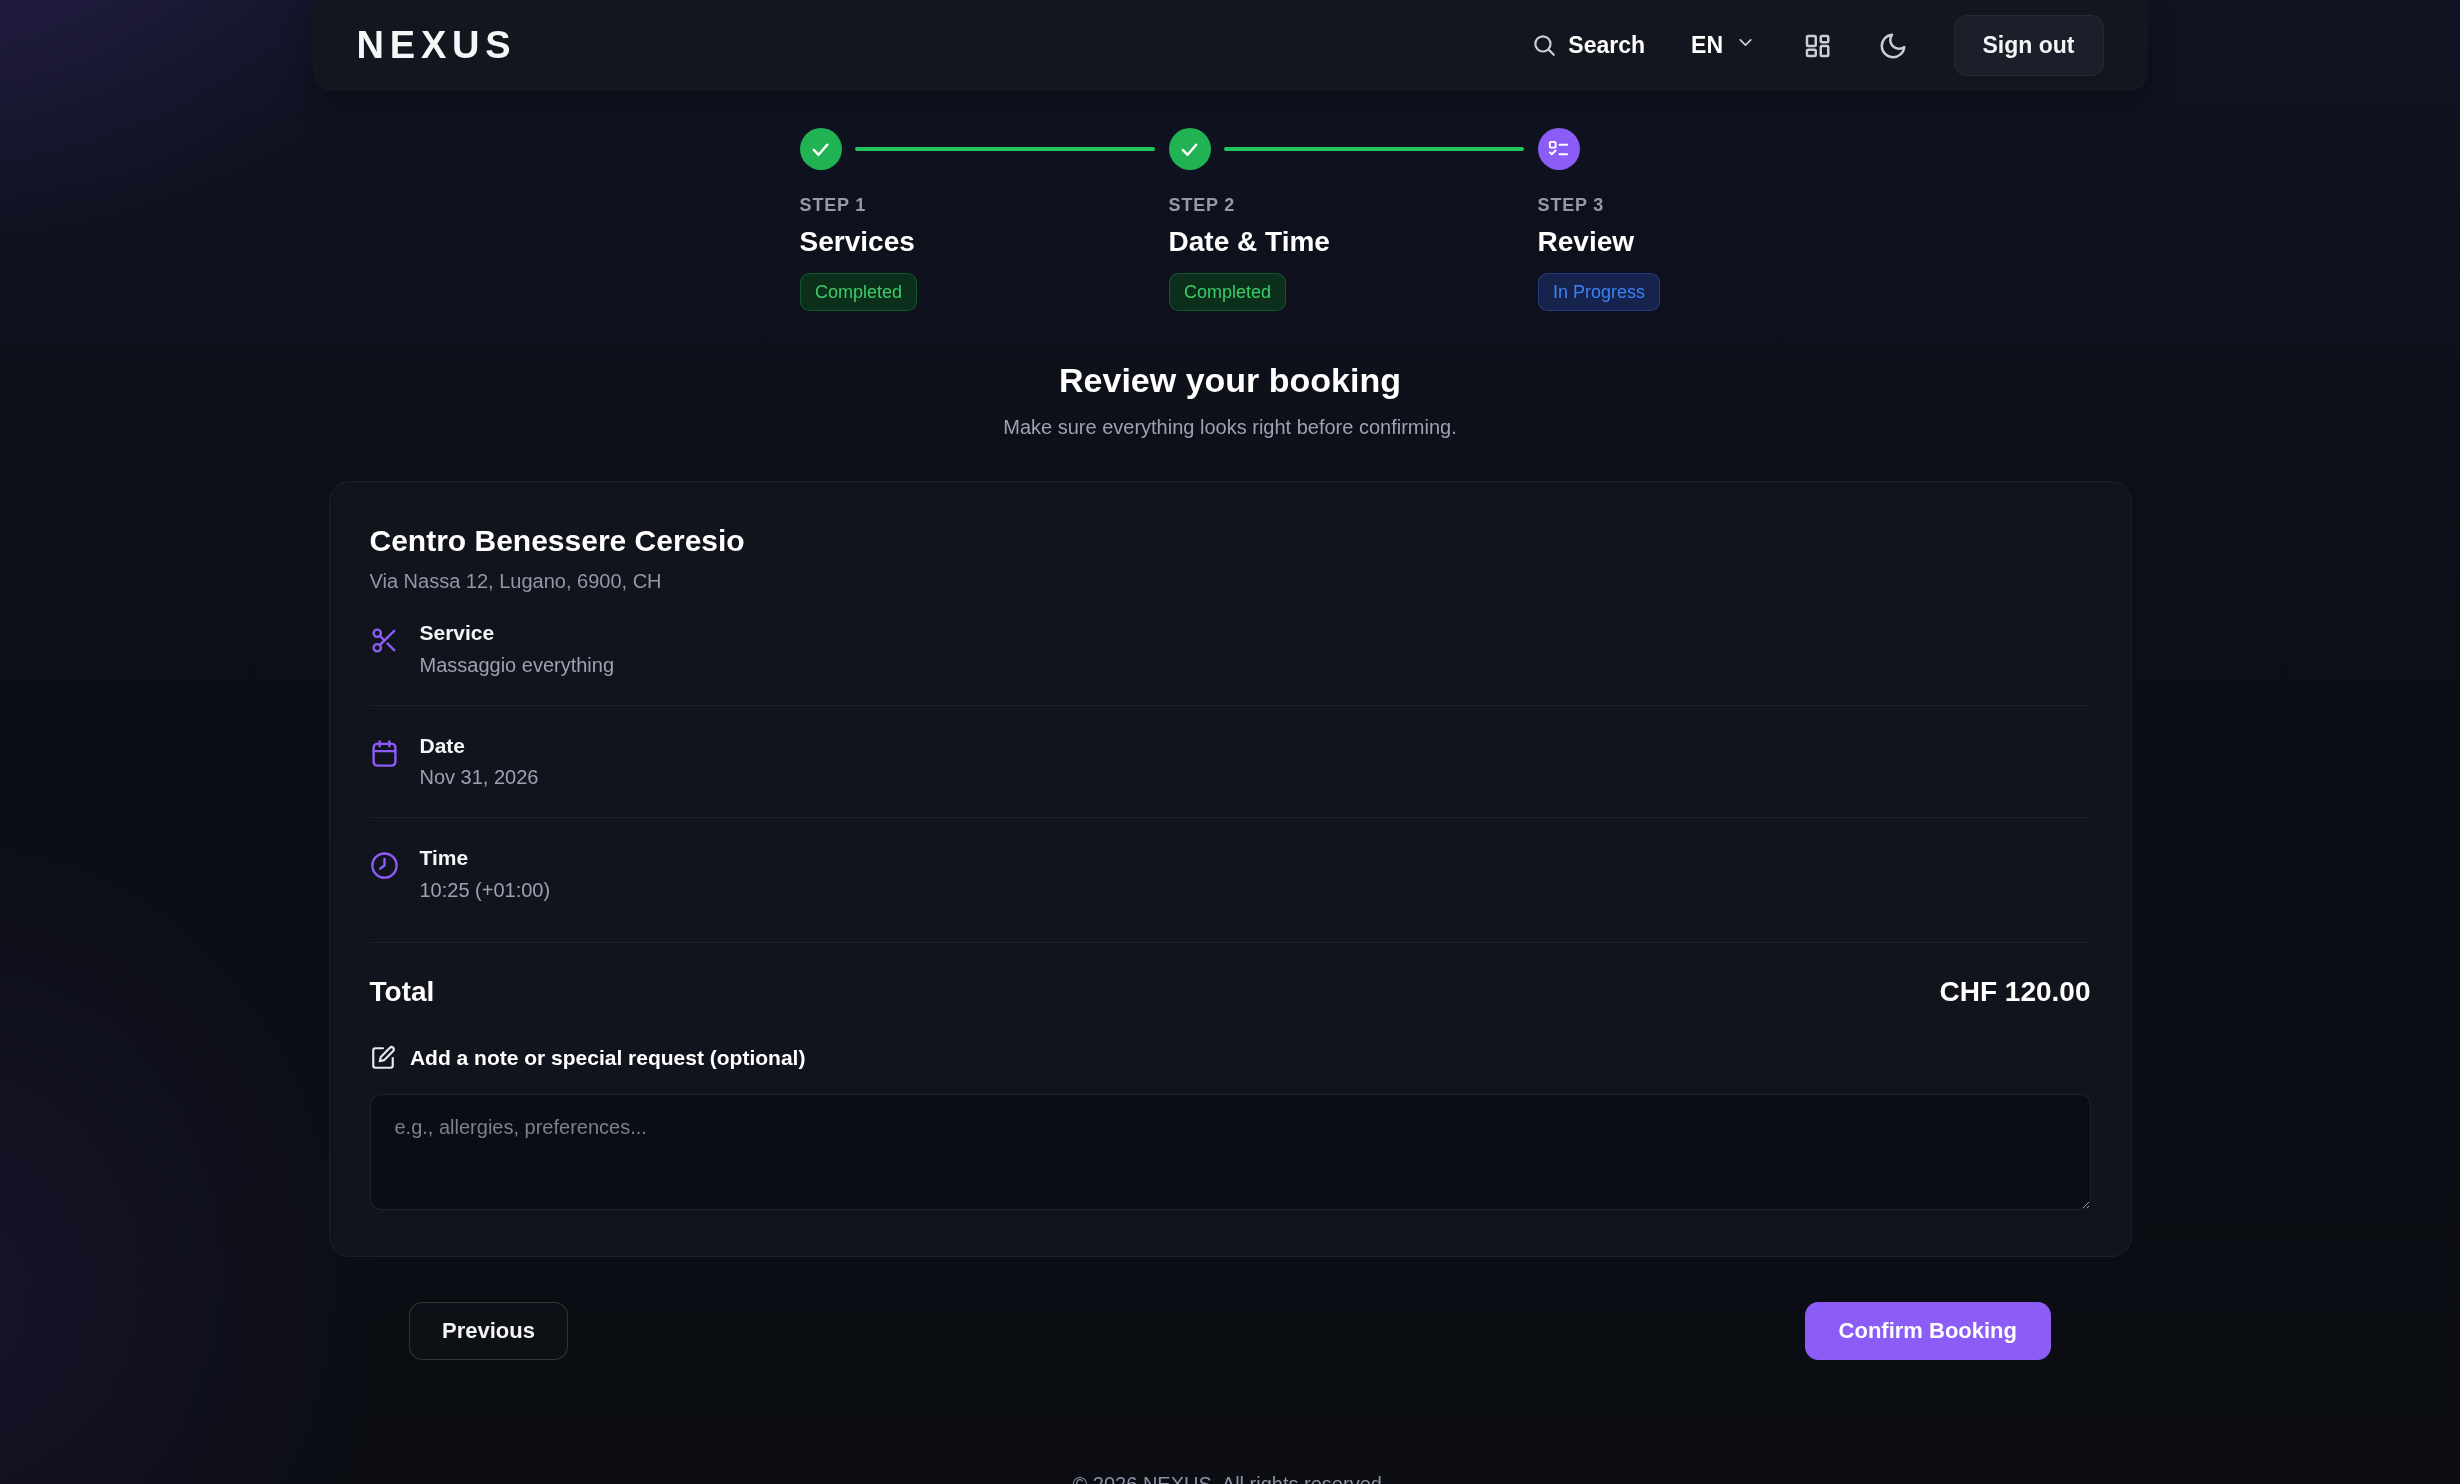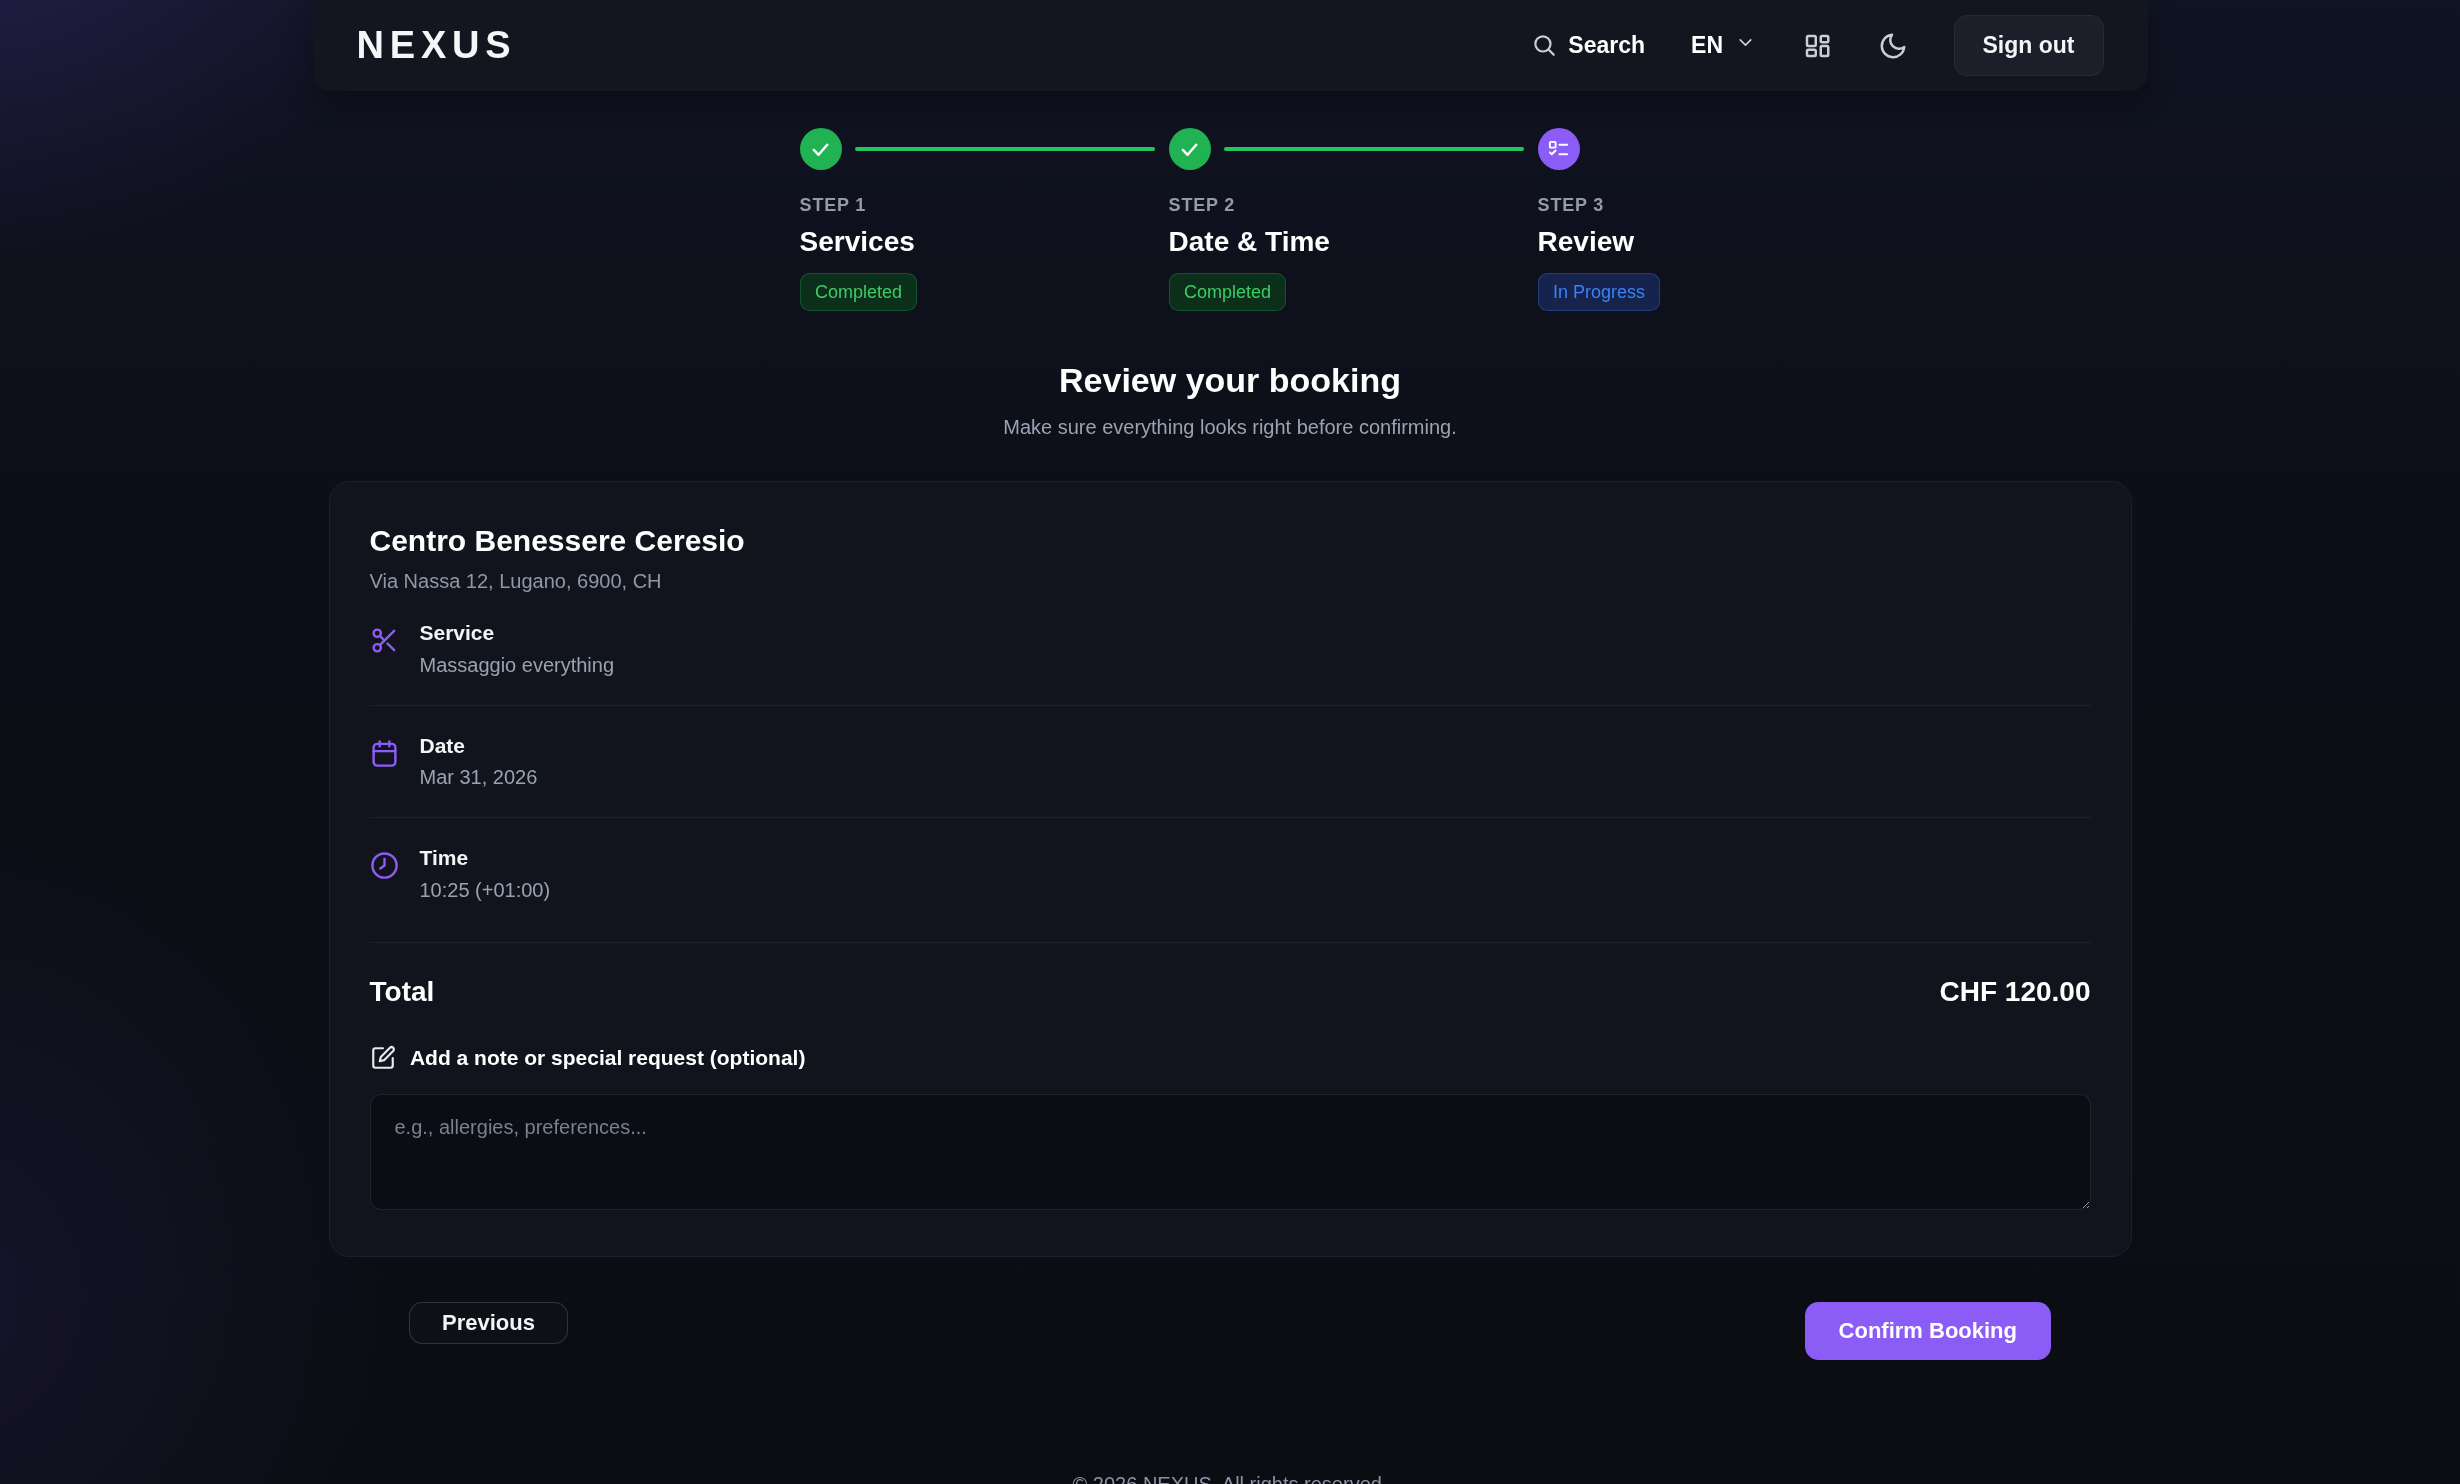--- a/index.html
+++ b/index.html
@@ -79,21 +79,21 @@
   .note-input {
     margin-top:23px; width:100%; height:116px; padding:21px 24px;
     background:#0a0d13; border:1px solid rgba(255,255,255,0.09); border-radius:11.5px;
     color:#dfe3ea; font-size:20px; font-family:inherit; resize:vertical;
   }
   .note-input::placeholder { color:#79818f; }
 
   
   .actions { width:1642px; margin:45px auto 0; display:flex; justify-content:space-between; }
   .btn-prev {
-    height:42px; padding:0 32px; font-size:22px; font-weight:600; color:#f3f4f6;
+    height:58px; padding:0 32px; font-size:22px; font-weight:600; color:#f3f4f6;
     background:rgba(255,255,255,0.015); border:1px solid rgba(255,255,255,0.15);
     border-radius:13.4px; cursor:pointer; font-family:inherit;
   }
   .btn-confirm {
     height:58px; padding:11px 34px; font-size:22px; font-weight:600; color:#ffffff;
     background:#8b5cf6; border:none; border-radius:13.4px; cursor:pointer; font-family:inherit;
   }
   .footer { margin-top:113px; text-align:center; font-size:20px; color:#8b93a4; }
 
   svg { fill:none; stroke-width:2; stroke-linecap:round; stroke-linejoin:round; }
@@ -206,21 +206,21 @@
 
     <div class="info-row">
       <svg class="info-icon" viewBox="0 0 24 24">
         <rect x="3" y="4" width="18" height="18" rx="3"></rect>
         <line x1="16" y1="2" x2="16" y2="6"></line>
         <line x1="8" y1="2" x2="8" y2="6"></line>
         <line x1="3" y1="10" x2="21" y2="10"></line>
       </svg>
       <div>
         <div class="info-label">Date</div>
-        <div class="info-value">Mar 31, 2026</div>
+        <div class="info-value">Nov 31, 2026</div>
       </div>
     </div>
 
     <div class="info-row last">
       <svg class="info-icon" viewBox="0 0 24 24">
         <circle cx="12" cy="12" r="10"></circle>
         <polyline points="12 6.5 12 12 8.5 14.5"></polyline>
       </svg>
       <div>
         <div class="info-label">Time</div>

